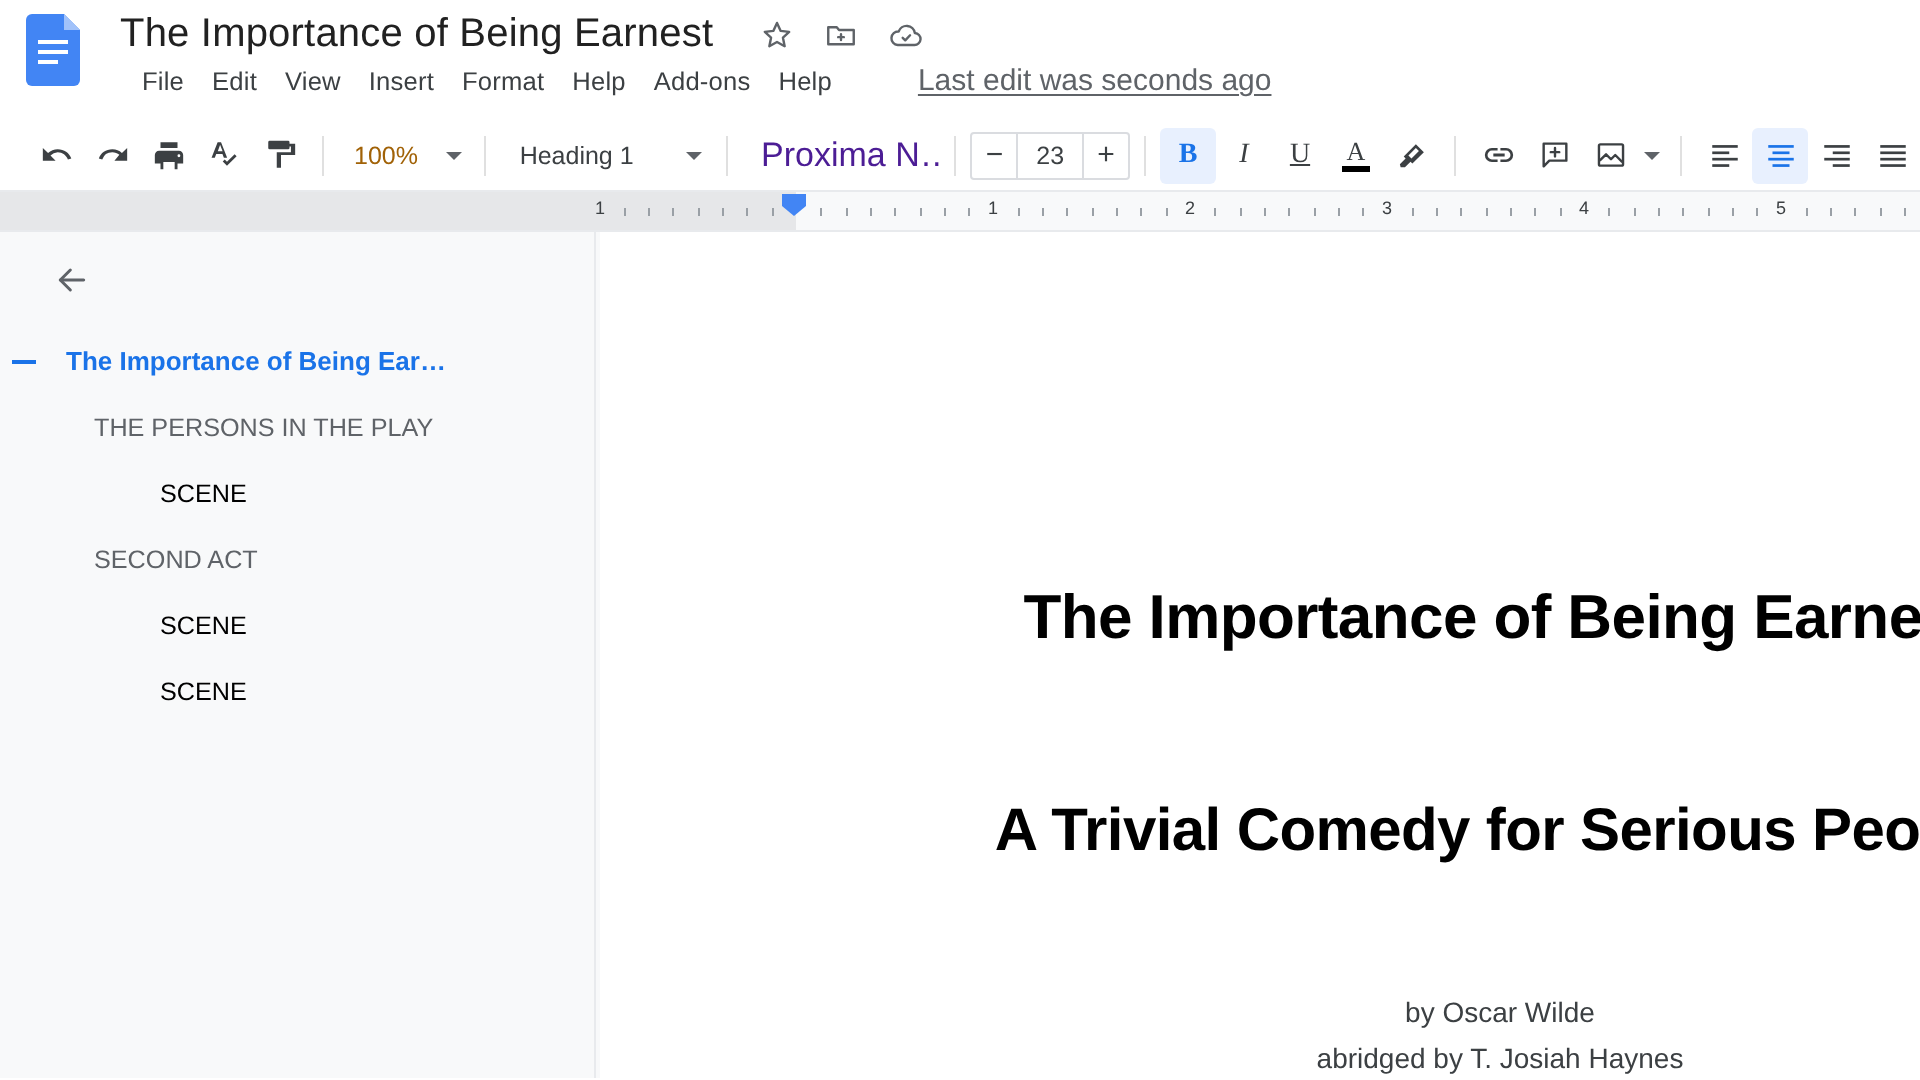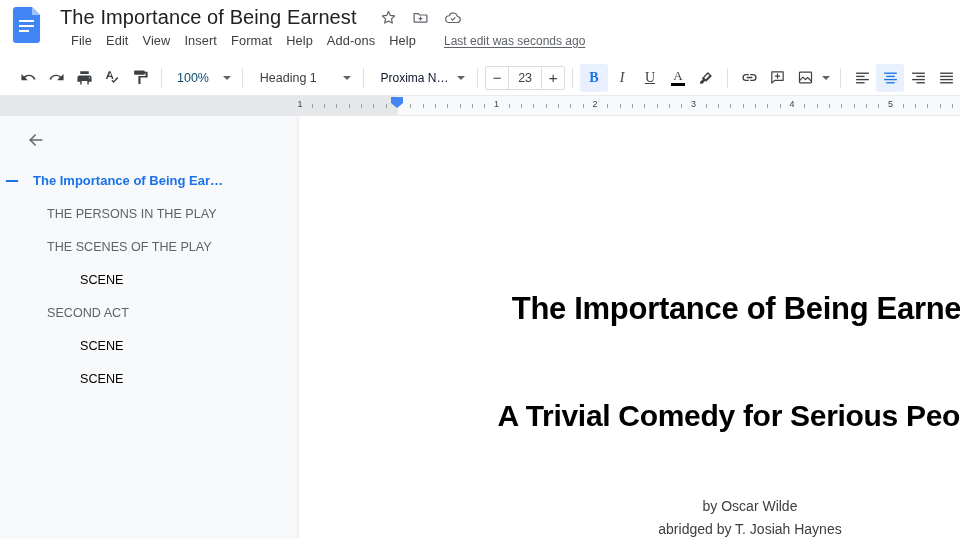--- a/index.html
+++ b/index.html
@@ -22,49 +22,49 @@
     font-family:"Liberation Sans", sans-serif;
   }
   .title-icons { display:flex; align-items:center; gap:15px; margin-left:23px; }
   .ticon { width:17px; height:17px; color:#5f6368; display:block; }
   .menu-row { position:absolute; left:64px; top:31px; display:flex; align-items:center; gap:0; }
   .menu-item {
     font-size:12.8px; color:#3c4043; padding:2px 7px; border-radius:3px;
     white-space:nowrap; letter-spacing:.1px;
   }
   .last-edit {
-    font-size:12px; color:#5f6368; text-decoration:underline;
-    text-underline-offset:2px; margin-left:21px; white-space:nowrap;
+    font-size:15px; color:#5f6368; text-decoration:underline;
+    text-underline-offset:2px; margin-left:36px; white-space:nowrap;
   }
 
   
   .toolbar {
     position:relative; height:36px; background:#fff;
     display:flex; align-items:center; padding-left:14px; gap:0;
     border-bottom:1px solid #e8eaed;
   }
   .tb-btn {
     width:28px; height:28px; display:flex; align-items:center; justify-content:center;
     border-radius:3px; color:#3c4043; flex:0 0 auto;
   }
   .tb-btn svg { display:block; }
   .tb-sep { width:1px; height:20px; background:#e0e0e0; margin:0 7px; flex:0 0 auto; }
   .tb-active { background:#e8f0fe; color:#1a73e8; }
   .zoom-sel {
     display:flex; align-items:center; gap:4px; height:26px; padding:0 4px 0 8px;
-    font-size:12.5px; color:#0c4a6e; border-radius:3px; min-width:58px;
+    font-size:12.5px; color:#a16207; border-radius:3px; min-width:58px;
   }
   .style-sel {
     display:flex; align-items:center; justify-content:space-between; height:26px;
     padding:0 5px 0 10px; font-size:12.5px; color:#3c4043; border-radius:3px;
     width:106px; white-space:nowrap;
   }
   .font-sel {
     display:flex; align-items:center; justify-content:space-between; height:26px;
-    padding:0 5px 0 10px; font-size:12px; color:#0f172a; border-radius:3px;
+    padding:0 5px 0 10px; font-size:17px; color:#4c1d95; border-radius:3px;
     width:100px; white-space:nowrap; overflow:hidden;
   }
   .caret { width:0;height:0;border-left:4px solid transparent;border-right:4px solid transparent;border-top:4px solid #5f6368; }
   .size-stepper {
     display:flex; align-items:center; height:24px; border:1px solid #dadce0;
     border-radius:2px; overflow:hidden; background:#fff;
   }
   .size-btn { width:22px; height:22px; display:flex; align-items:center; justify-content:center;
     font-size:15px; color:#3c4043; line-height:1; }
   .size-val { width:34px; text-align:center; font-size:12.5px; color:#3c4043;
@@ -394,23 +394,20 @@
       </svg>
     </div>
     <div class="outline-list" id="outline-list">
         <div class="ol-item ol-l0">
           <span class="ol-dash"></span>
           <span>The Importance of Being Ear…</span>
         </div>
         <div class="ol-item ol-l2">
           <span>THE PERSONS IN THE PLAY</span>
         </div>
-        <div class="ol-item ol-l2">
-          <span>THE SCENES OF THE PLAY</span>
-        </div>
         <div class="ol-item ol-l3">
           <span>SCENE</span>
         </div>
         <div class="ol-item ol-l2">
           <span>SECOND ACT</span>
         </div>
         <div class="ol-item ol-l3">
           <span>SCENE</span>
         </div>
         <div class="ol-item ol-l3">

